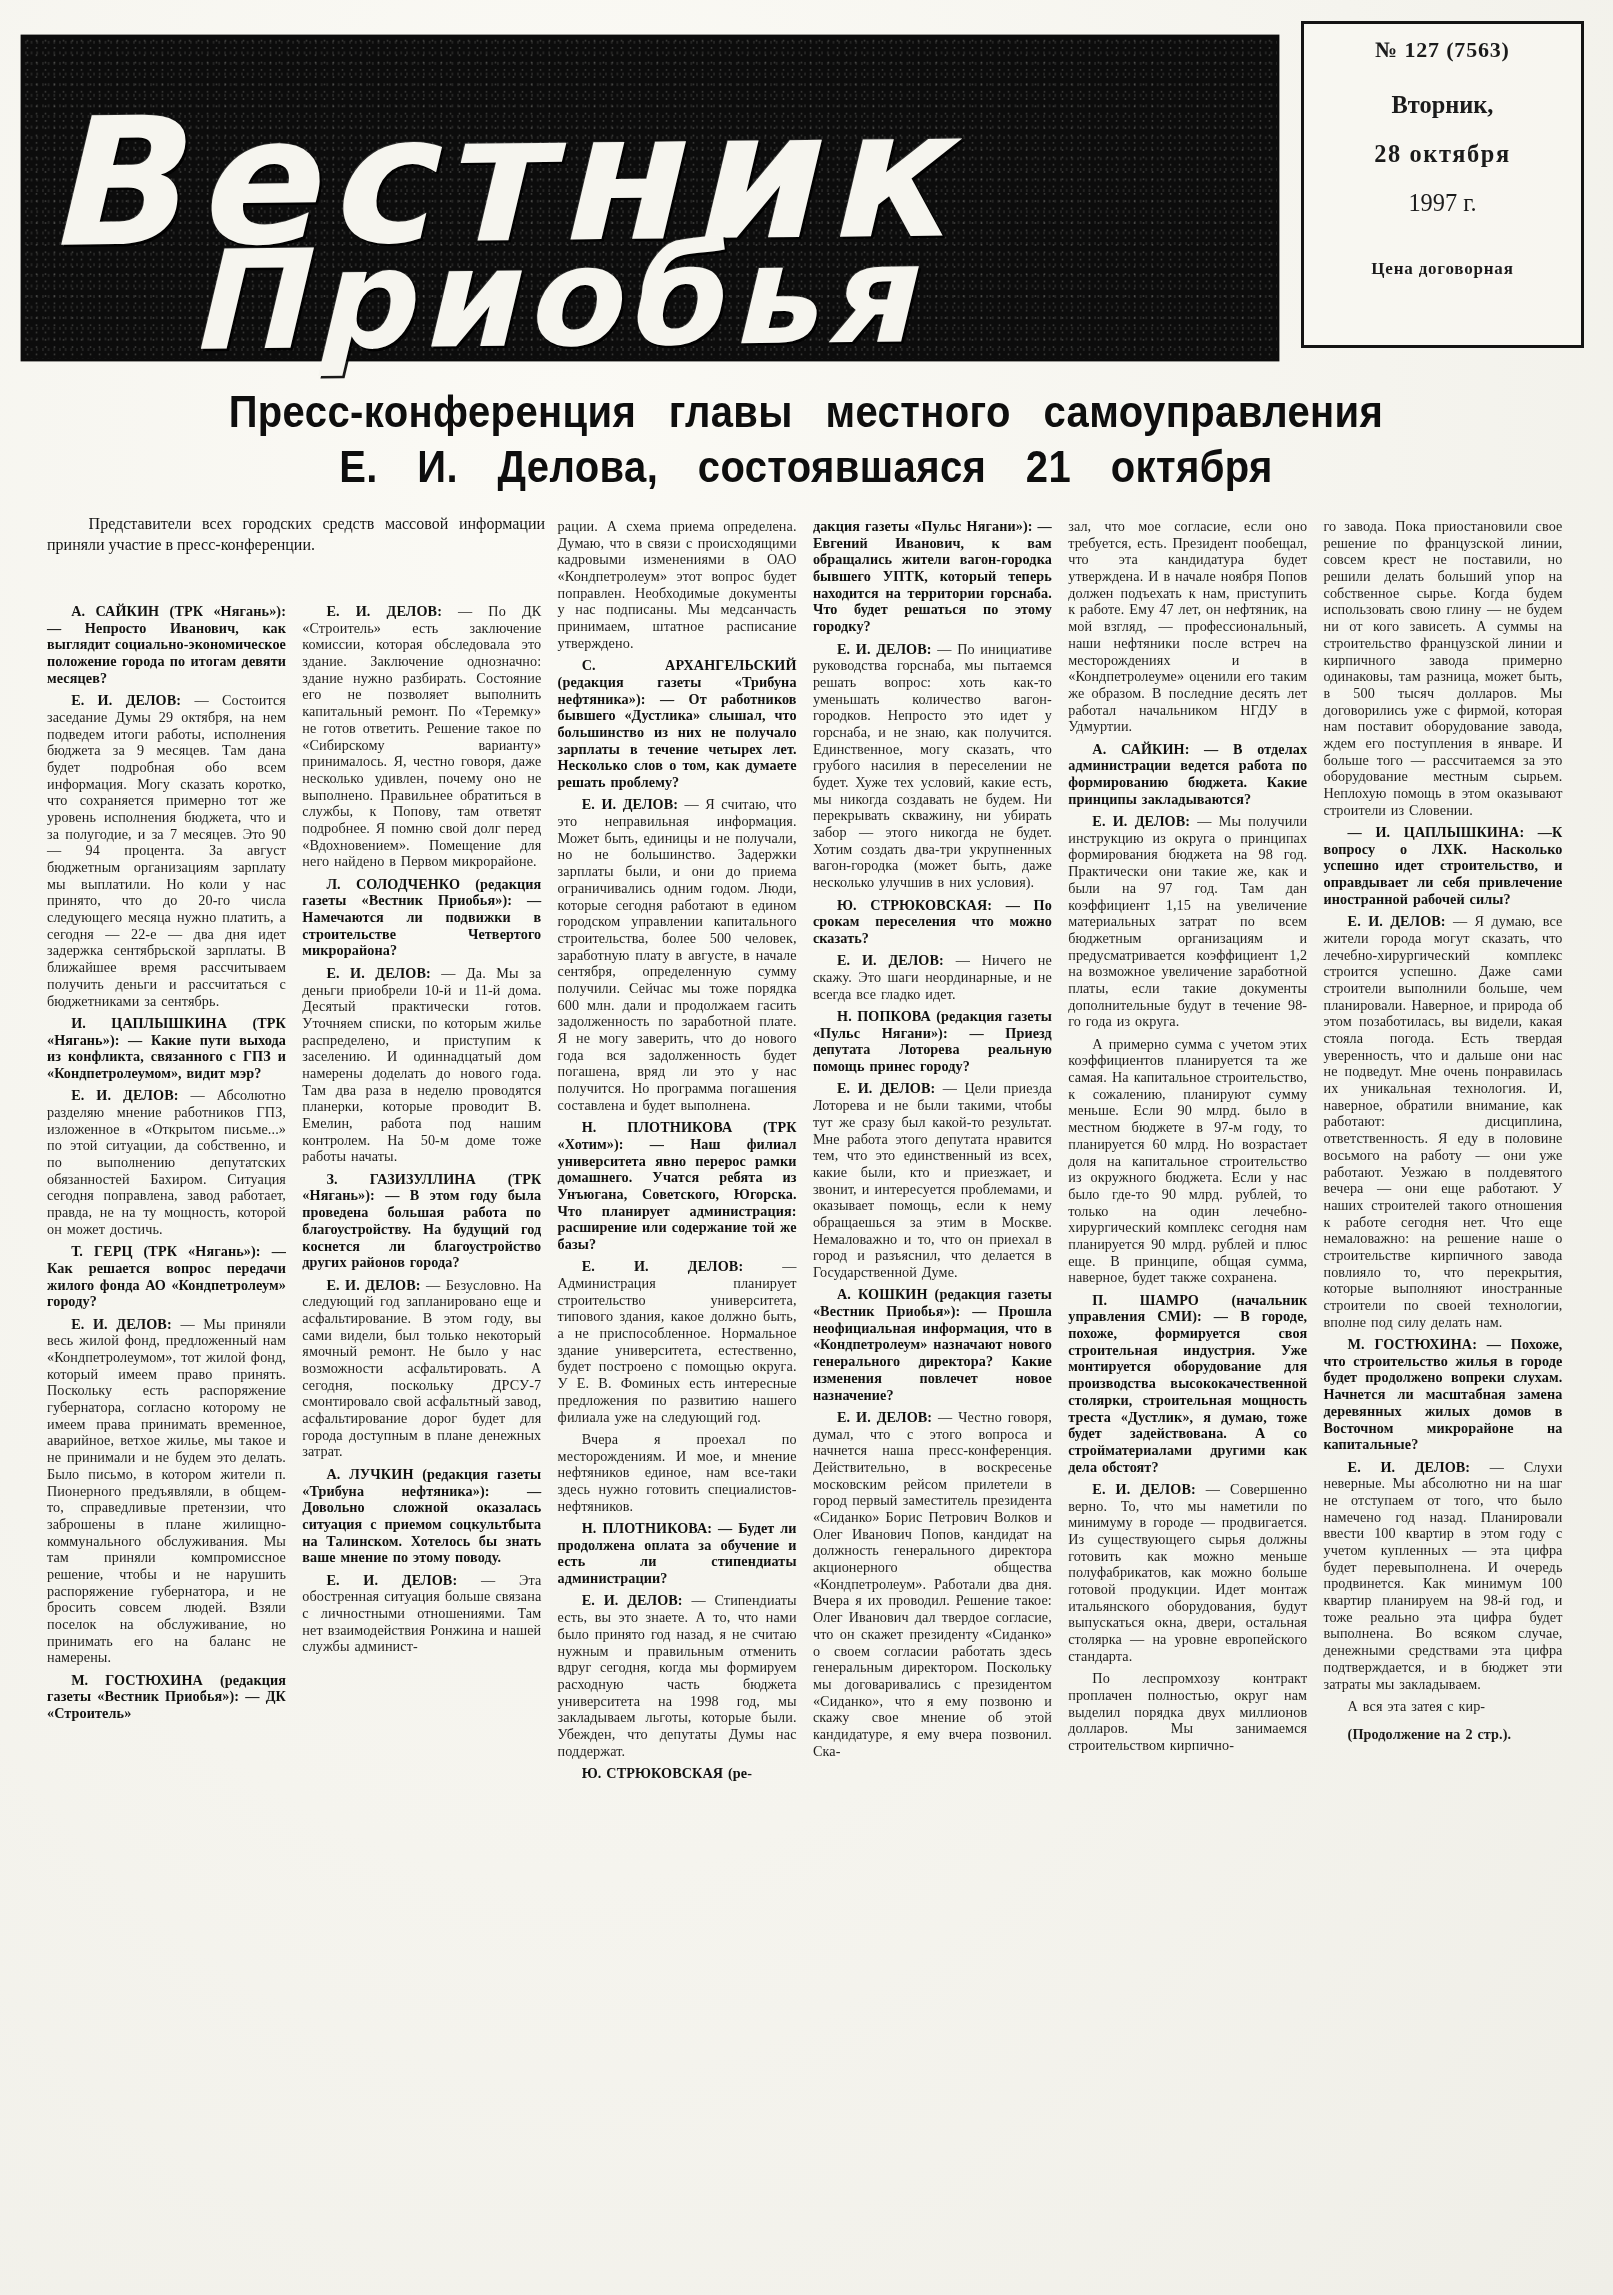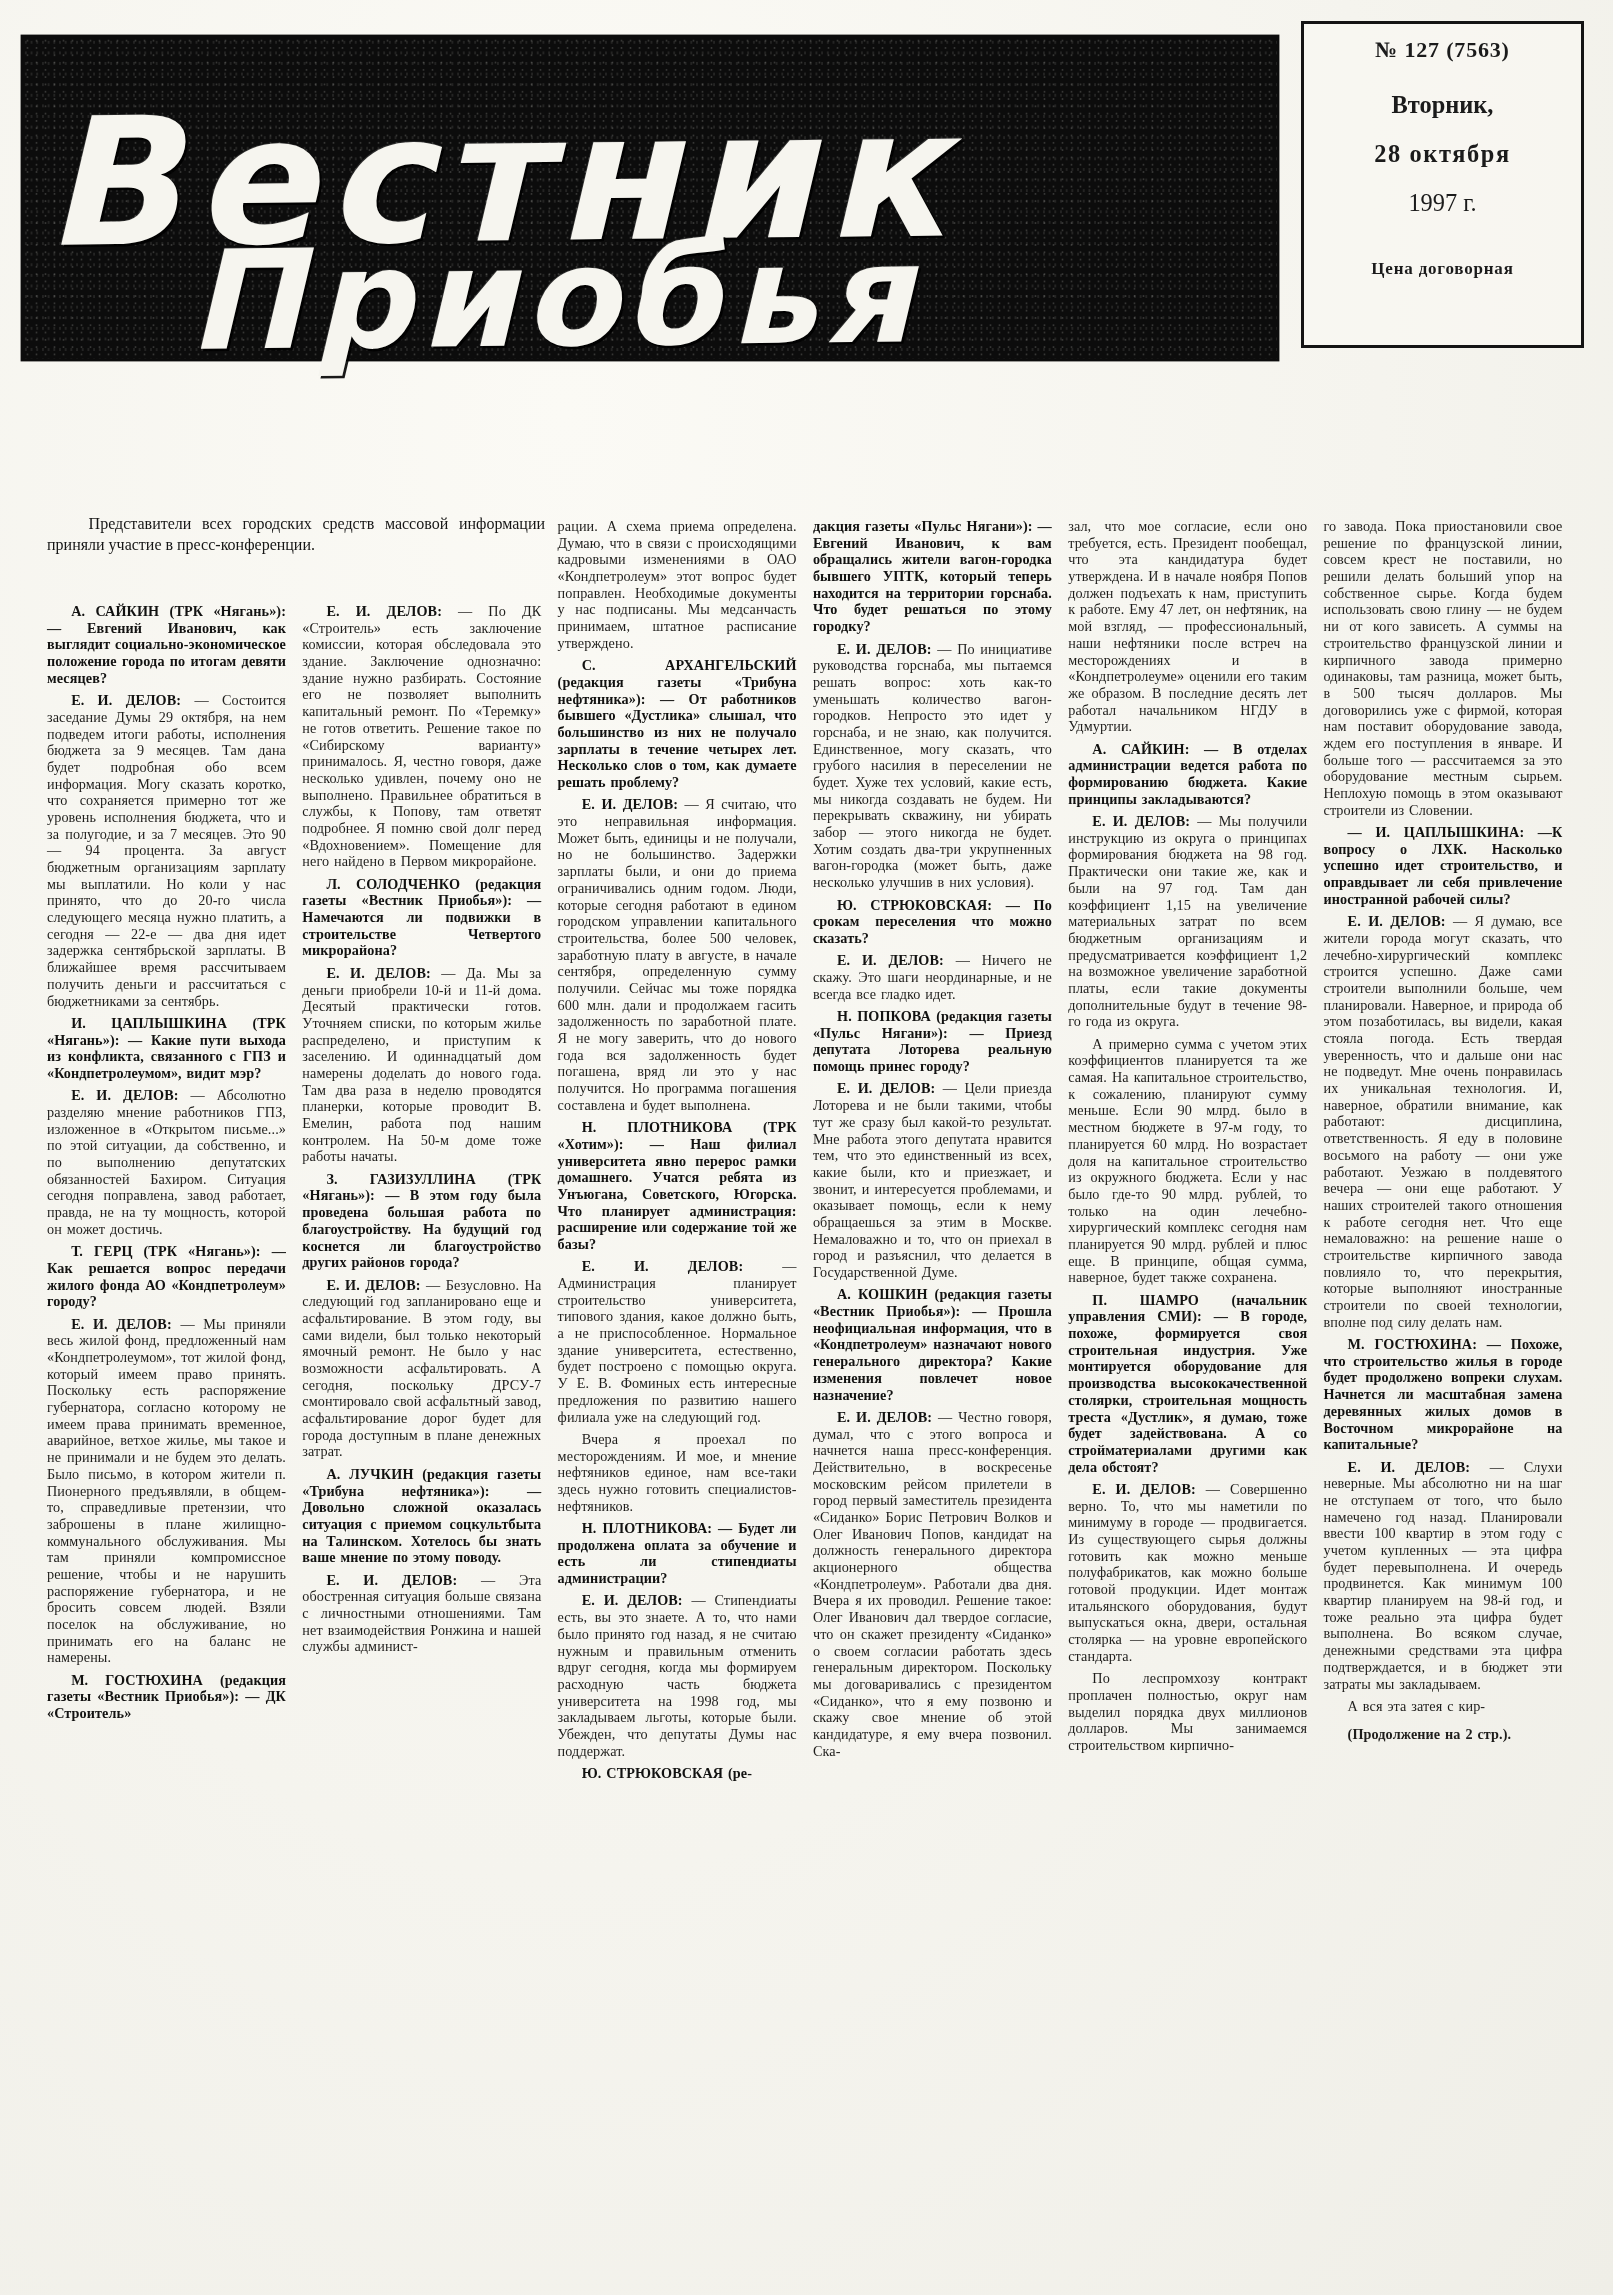--- a/index.html
+++ b/index.html
@@ -80,26 +80,30 @@
   </div>
 
   <div class="issuebox">
     <div class="no">№ 127 (7563)</div>
     <div class="wday">Вторник,</div>
     <div class="date">28 октября</div>
     <div class="year">1997 г.</div>
     <div class="price">Цена договорная</div>
   </div>
 
+  <div class="headline">
+    <div class="h1">Пресс-конференция главы местного самоуправления</div>
+    <div class="h2">Е. И. Делова, состоявшаяся 21 октября</div>
+  </div>
 
   <div class="lead">Представители всех городских средств массовой информации приняли участие в пресс-конференции.</div>
 
   <div class="columns" id="columns">
       <div class="col after-lead">
-        <p class="block question"><b class="speaker">А. САЙКИН (ТРК «Нягань»): </b><span>— Евгений Иванович, как выглядит социально-экономическое положение города по итогам девяти месяцев?</span></p>
+        <p class="block question"><b class="speaker">А. САЙКИН (ТРК «Нягань»): </b><span>— Непросто Иванович, как выглядит социально-экономическое положение города по итогам девяти месяцев?</span></p>
         <p class="block answer"><b class="speaker">Е. И. ДЕЛОВ: </b><span>— Состоится заседание Думы 29 октября, на нем подведем итоги работы, исполнения бюджета за 9 месяцев. Там дана будет подробная обо всем информация. Могу сказать коротко, что сохраняется примерно тот же уровень исполнения бюджета, что и за полугодие, и за 7 месяцев. Это 90 — 94 процента. За август бюджетным организациям зарплату мы выплатили. Но коли у нас принято, что до 20-го числа следующего месяца нужно платить, а сегодня — 22-е — два дня идет задержка сентябрьской зарплаты. В ближайшее время рассчитываем получить деньги и рассчитаться с бюджетниками за сентябрь.</span></p>
         <p class="block question"><b class="speaker">И. ЦАПЛЫШКИНА (ТРК «Нягань»): </b><span>— Какие пути выхода из конфликта, связанного с ГПЗ и «Кондпетролеумом», видит мэр?</span></p>
         <p class="block answer"><b class="speaker">Е. И. ДЕЛОВ: </b><span>— Абсолютно разделяю мнение работников ГПЗ, изложенное в «Открытом письме...» по этой ситуации, да собственно, и по выполнению депутатских обязанностей Бахиром. Ситуация сегодня поправлена, завод работает, правда, не на ту мощность, которой он может достичь.</span></p>
         <p class="block question"><b class="speaker">Т. ГЕРЦ (ТРК «Нягань»): </b><span>— Как решается вопрос передачи жилого фонда АО «Кондпетролеум» городу?</span></p>
         <p class="block answer"><b class="speaker">Е. И. ДЕЛОВ: </b><span>— Мы приняли весь жилой фонд, предложенный нам «Кондпетролеумом», тот жилой фонд, который имеем право принять. Поскольку есть распоряжение губернатора, согласно которому не имеем права принимать временное, аварийное, ветхое жилье, мы такое и не принимали и не будем это делать. Было письмо, в котором жители п. Пионерного предъявляли, в общем-то, справедливые претензии, что заброшены в плане жилищно-коммунального обслуживания. Мы там приняли компромиссное решение, чтобы и не нарушить распоряжение губернатора, и не бросить совсем людей. Взяли поселок на обслуживание, но принимать его на баланс не намерены.</span></p>
         <p class="block question"><b class="speaker">М. ГОСТЮХИНА (редакция газеты «Вестник Приобья»): </b><span>— ДК «Строитель»</span></p>
       </div>
       <div class="col after-lead">
         <p class="block answer"><b class="speaker">Е. И. ДЕЛОВ: </b><span>— По ДК «Строитель» есть заключение комиссии, которая обследовала это здание. Заключение однозначно: здание нужно разбирать. Состояние его не позволяет выполнить капитальный ремонт. По «Теремку» не готов ответить. Решение такое по «Сибирскому варианту» принималось. Я, честно говоря, даже несколько удивлен, почему оно не выполнено. Правильнее обратиться в службы, к Попову, там ответят подробнее. Я помню свой долг перед «Вдохновением». Помещение для него найдено в Первом микрорайоне.</span></p>
         <p class="block question"><b class="speaker">Л. СОЛОДЧЕНКО (редакция газеты «Вестник Приобья»): </b><span>— Намечаются ли подвижки в строительстве Четвертого микрорайона?</span></p>

